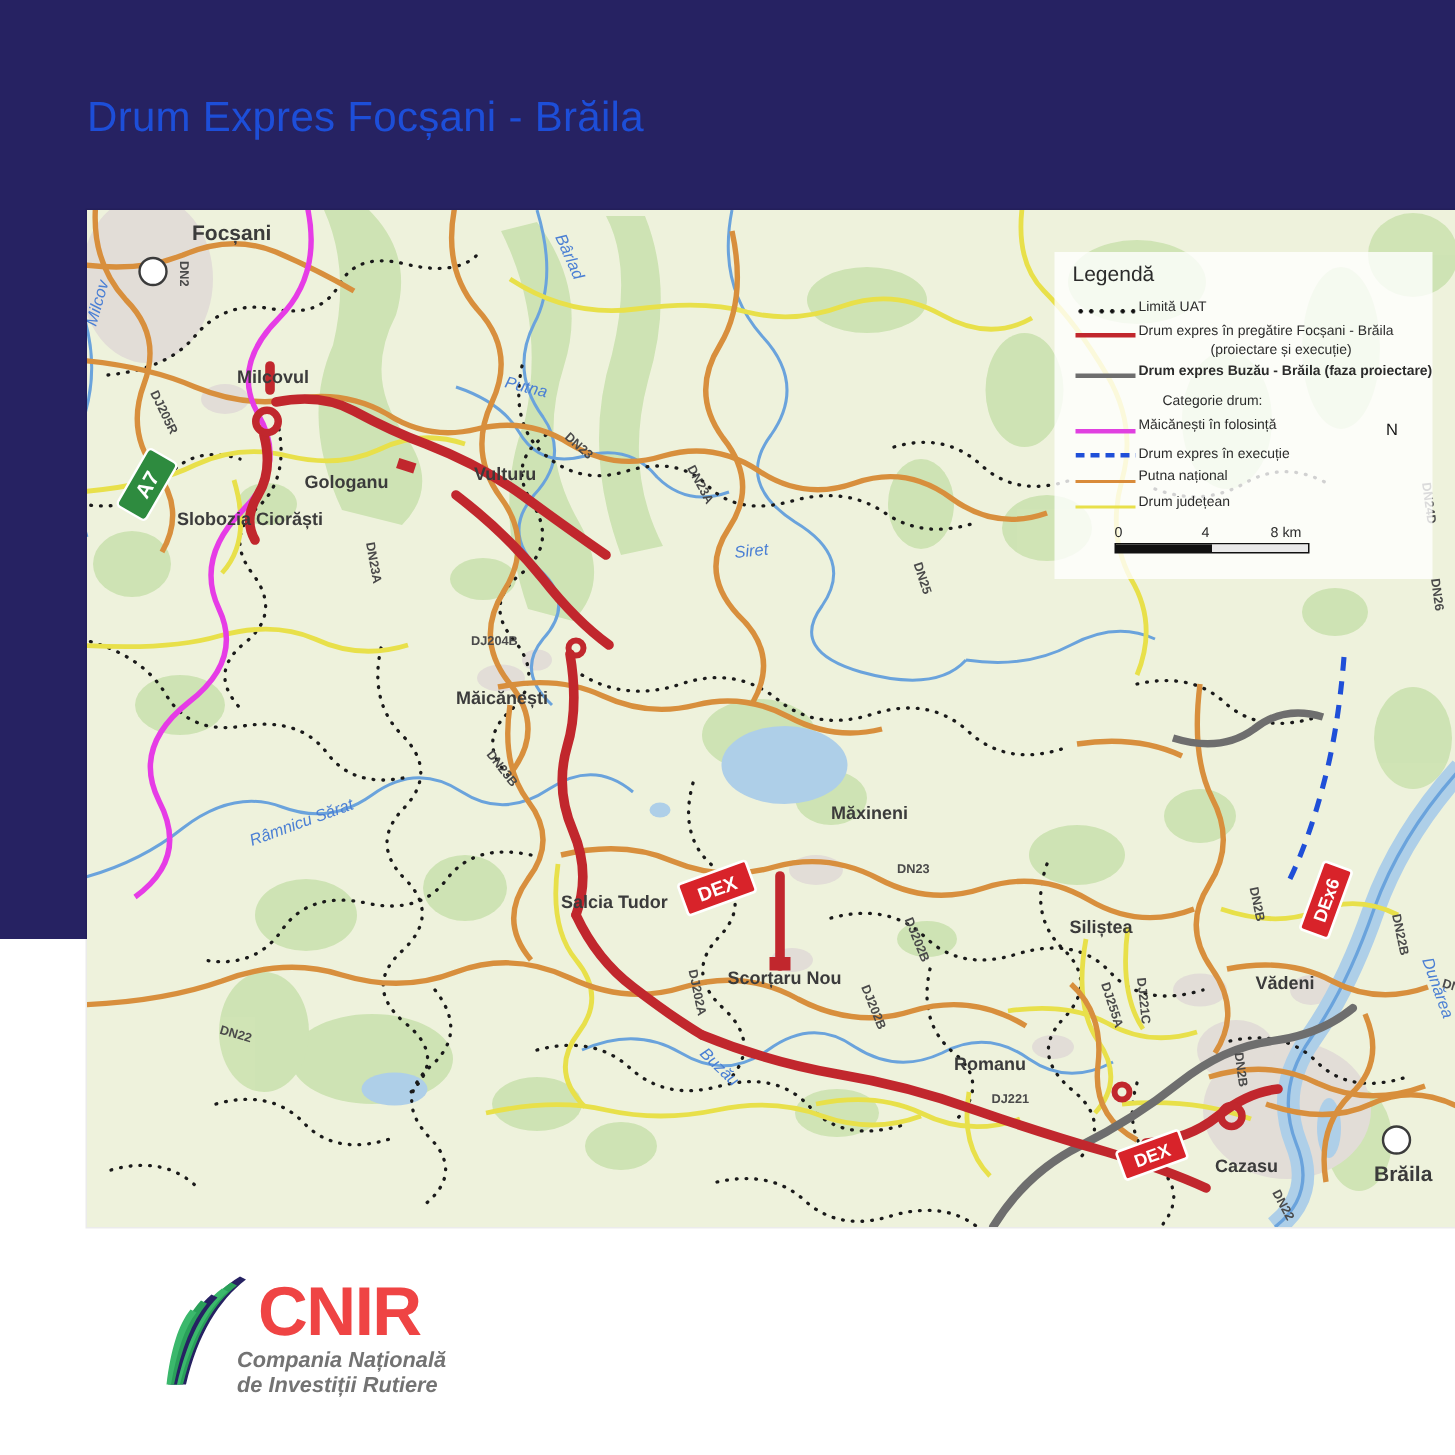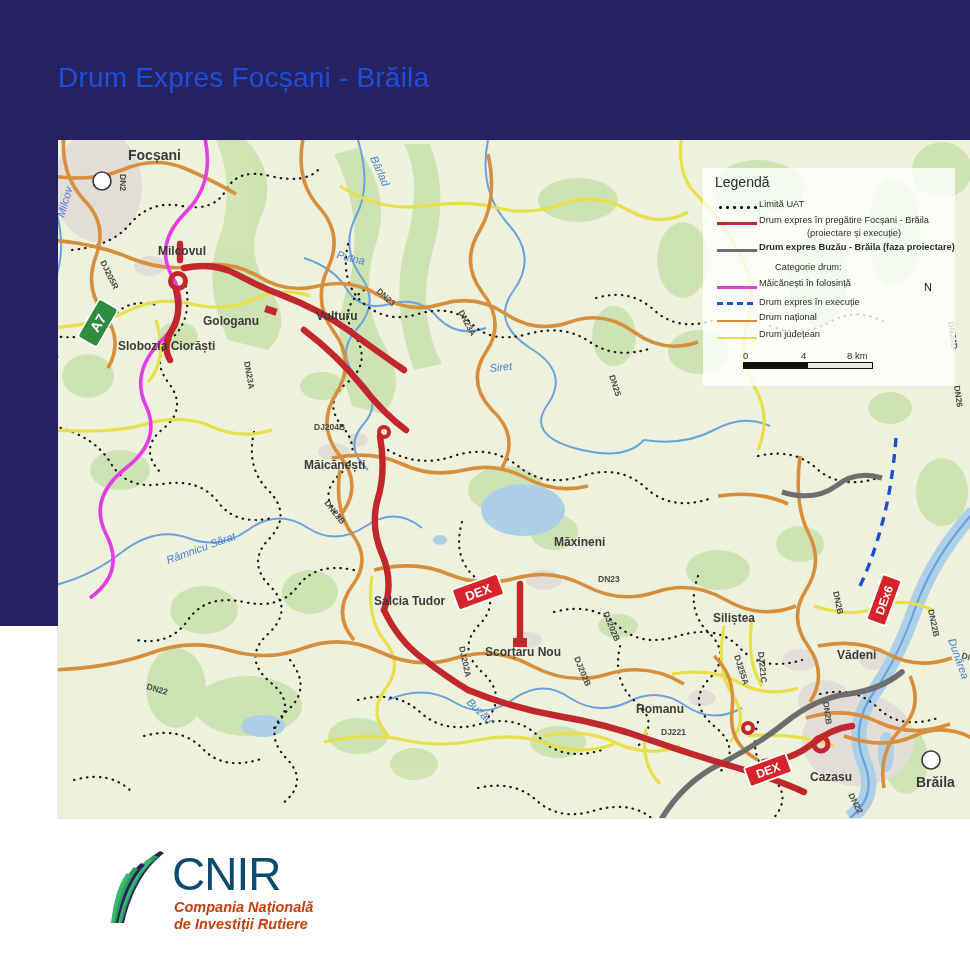--- a/index.html
+++ b/index.html
@@ -53,24 +53,24 @@
   #scalebar .nums span{position:absolute;top:0;}
   #scalebar .bar{position:relative;width:130px;height:7px;border:1px solid #111;box-sizing:border-box;}
   #scalebar .bar .h1{position:absolute;left:0;top:0;width:50%;height:100%;background:#111;}
   #scalebar .bar .h2{position:absolute;left:50%;top:0;width:50%;height:100%;background:#e9e9e9;}
   
   #north{position:absolute;left:205px;top:115px;width:40px;height:62px;}
   #north .n-lbl{position:absolute;left:16px;top:-2px;font-size:11px;color:#111;}
   
   #logo{position:absolute;left:110px;top:845px;width:330px;height:85px;}
   #logo .swoosh{position:absolute;left:0;top:4px;width:62px;height:78px;}
-  #logo .word{position:absolute;left:62px;top:6px;font-size:46px;font-weight:normal;
-    color:#0c4a6e;letter-spacing:-1px;line-height:46px;}
-  #logo .tag{position:absolute;left:64px;top:54px;font-size:14.5px;font-style:italic;
-    font-weight:bold;color:#c2410c;line-height:16.5px;}
+  #logo .word{position:absolute;left:62px;top:6px;font-size:46px;font-weight:bold;
+    color:#ef4444;letter-spacing:-1px;line-height:46px;}
+  #logo .tag{position:absolute;left:48px;top:54px;font-size:14.5px;font-style:italic;
+    font-weight:bold;color:#737373;line-height:16.5px;}
   
   .plc{font-family:"Liberation Sans",sans-serif;font-weight:bold;fill:#3b3b3b;}
   .riv{font-family:"Liberation Sans",sans-serif;font-style:italic;fill:#4a7fd4;font-size:11px;}
   .rd{font-family:"Liberation Sans",sans-serif;font-weight:bold;fill:#4a4a4a;font-size:8.5px;}
 </style>
 </head>
 <body>
 
 <div id="navy-panel"></div>
 
@@ -387,21 +387,21 @@
     <div class="lg-row" style="top:127px;align-items:center;">
       <span class="lg-sym">
           <i class="sym-dash"></i>
         </span>
       <span class="lg-txt">Drum expres în execuție</span>
     </div>
     <div class="lg-row" style="top:144px;">
       <span class="lg-sym">
         <i class="sym-line" style="background:#d98b3a;height:1.8px;"></i>
       </span>
-      <span class="lg-txt">Drum național</span>
+      <span class="lg-txt">Putna național</span>
     </div>
     <div class="lg-row" style="top:161px;">
       <span class="lg-sym">
         <i class="sym-line" style="background:#e8e04a;height:1.8px;"></i>
       </span>
       <span class="lg-txt">Drum județean</span>
     </div>
 
     <div id="scalebar">
       <div class="nums">

